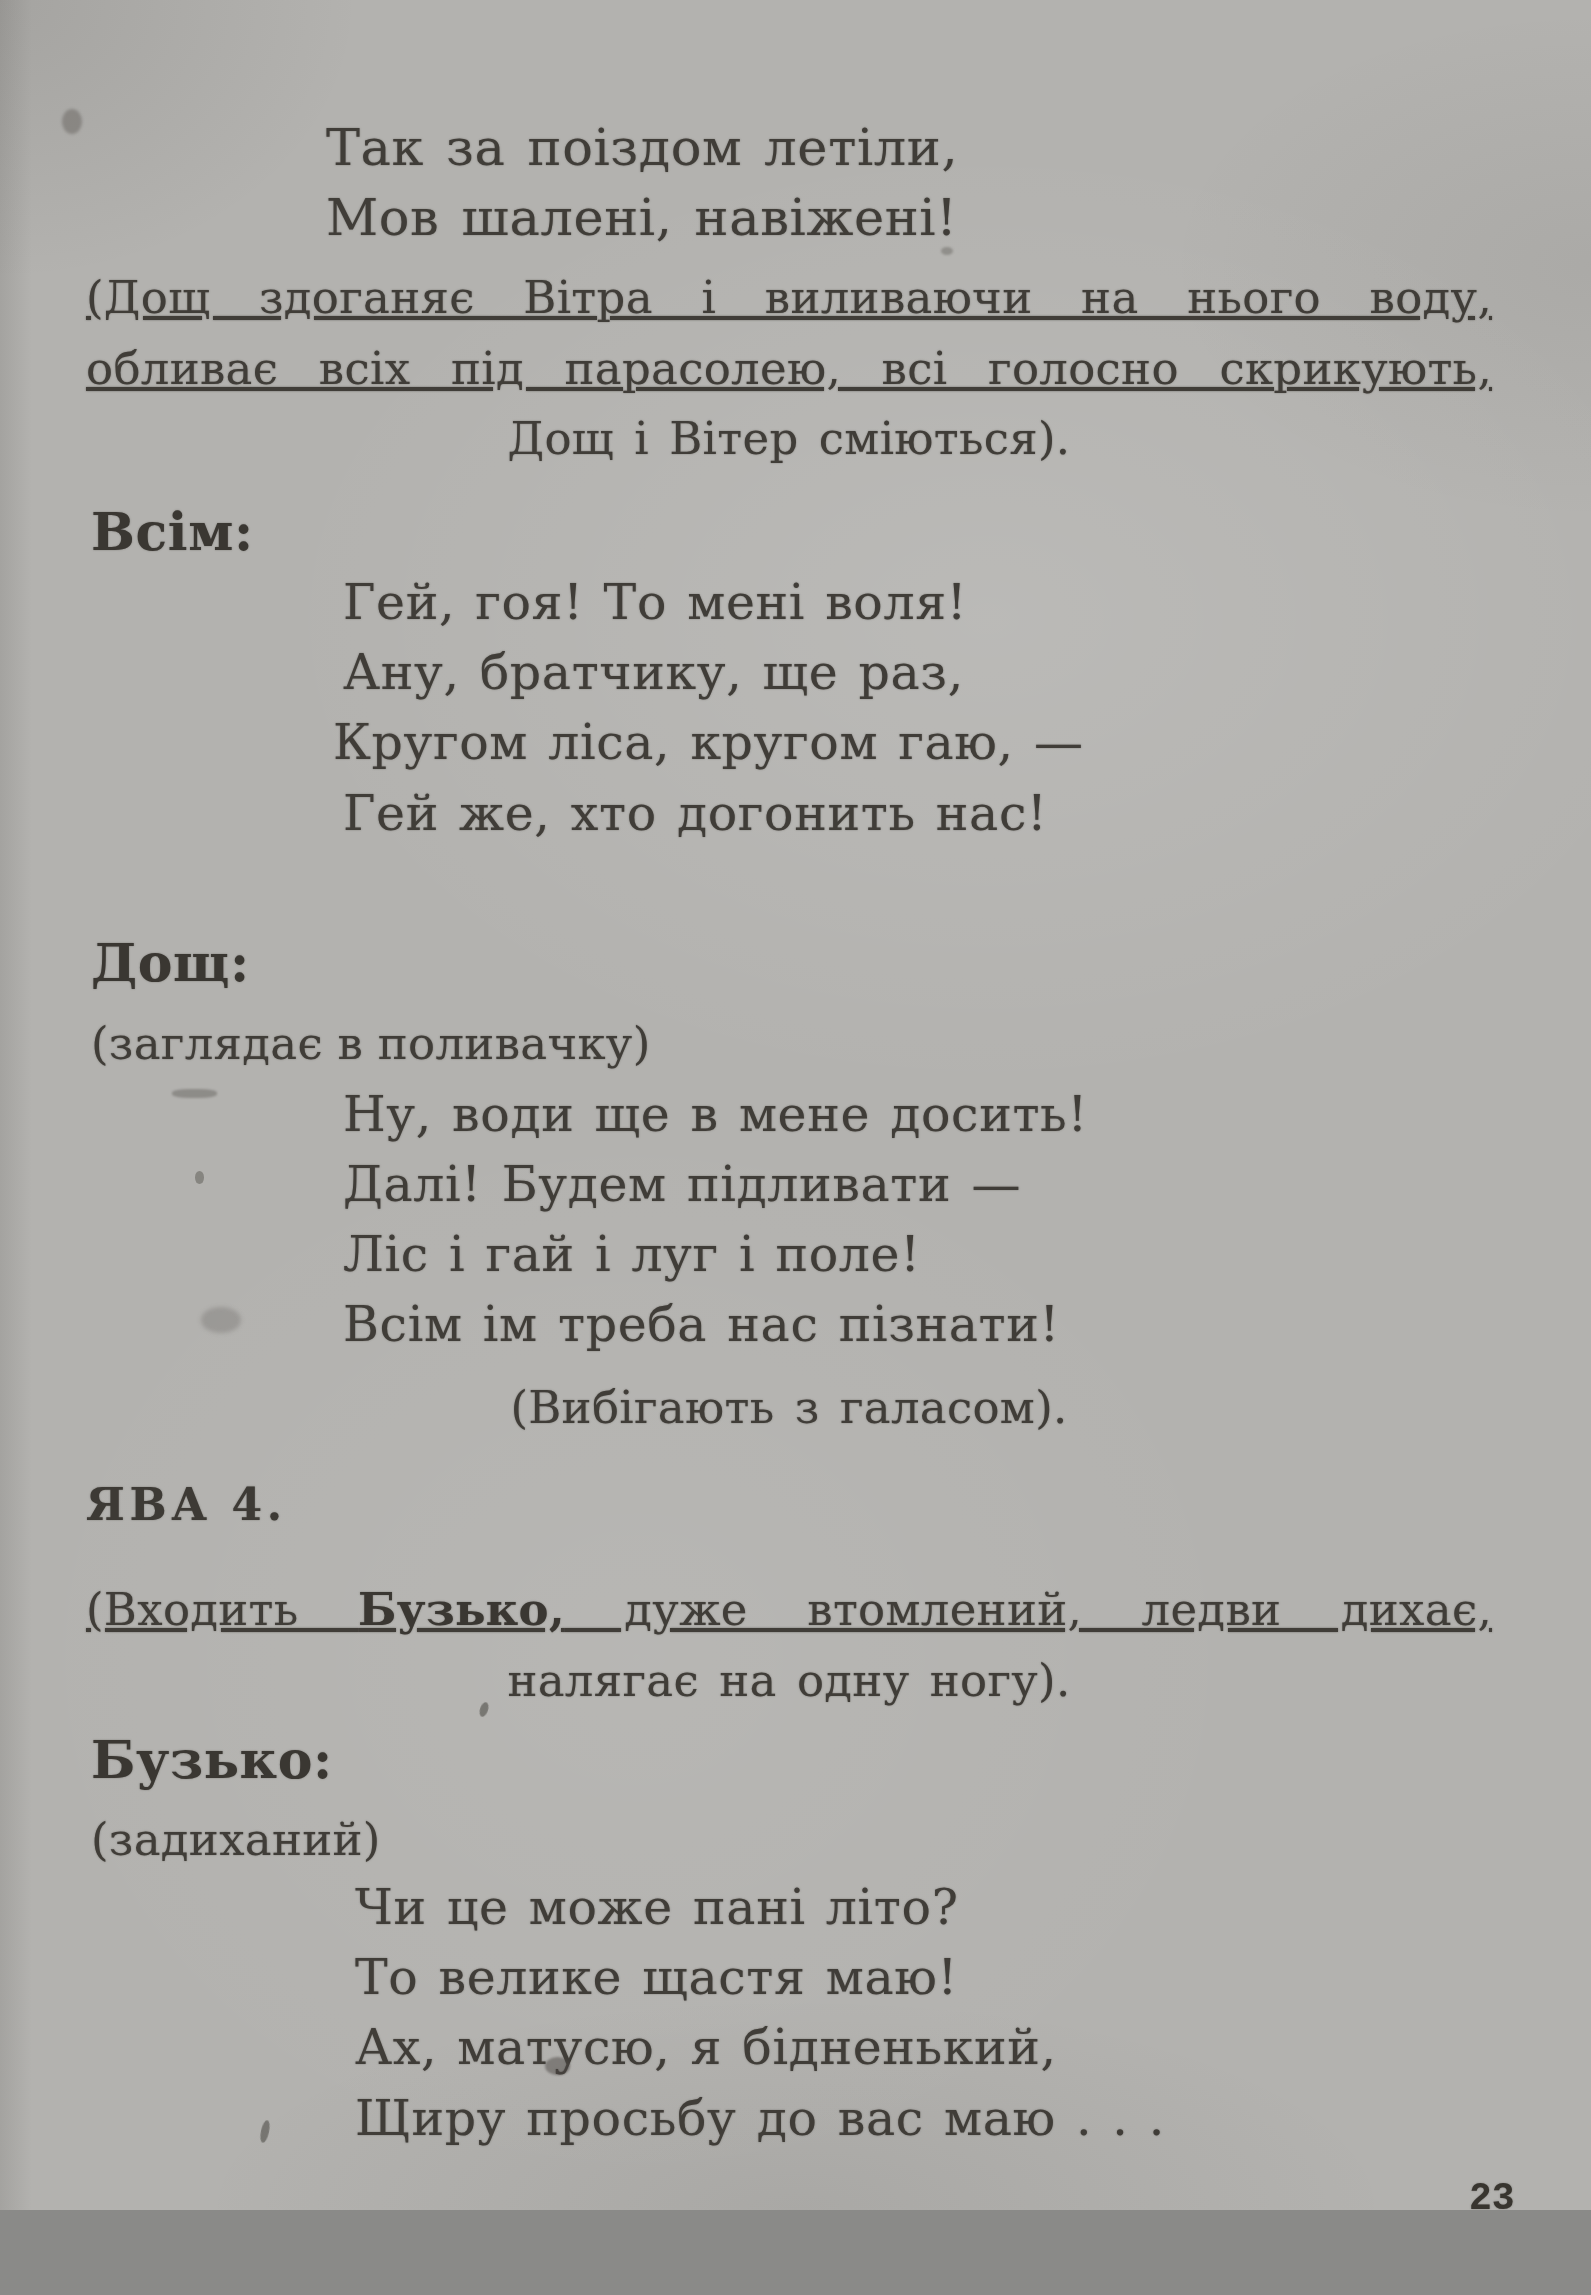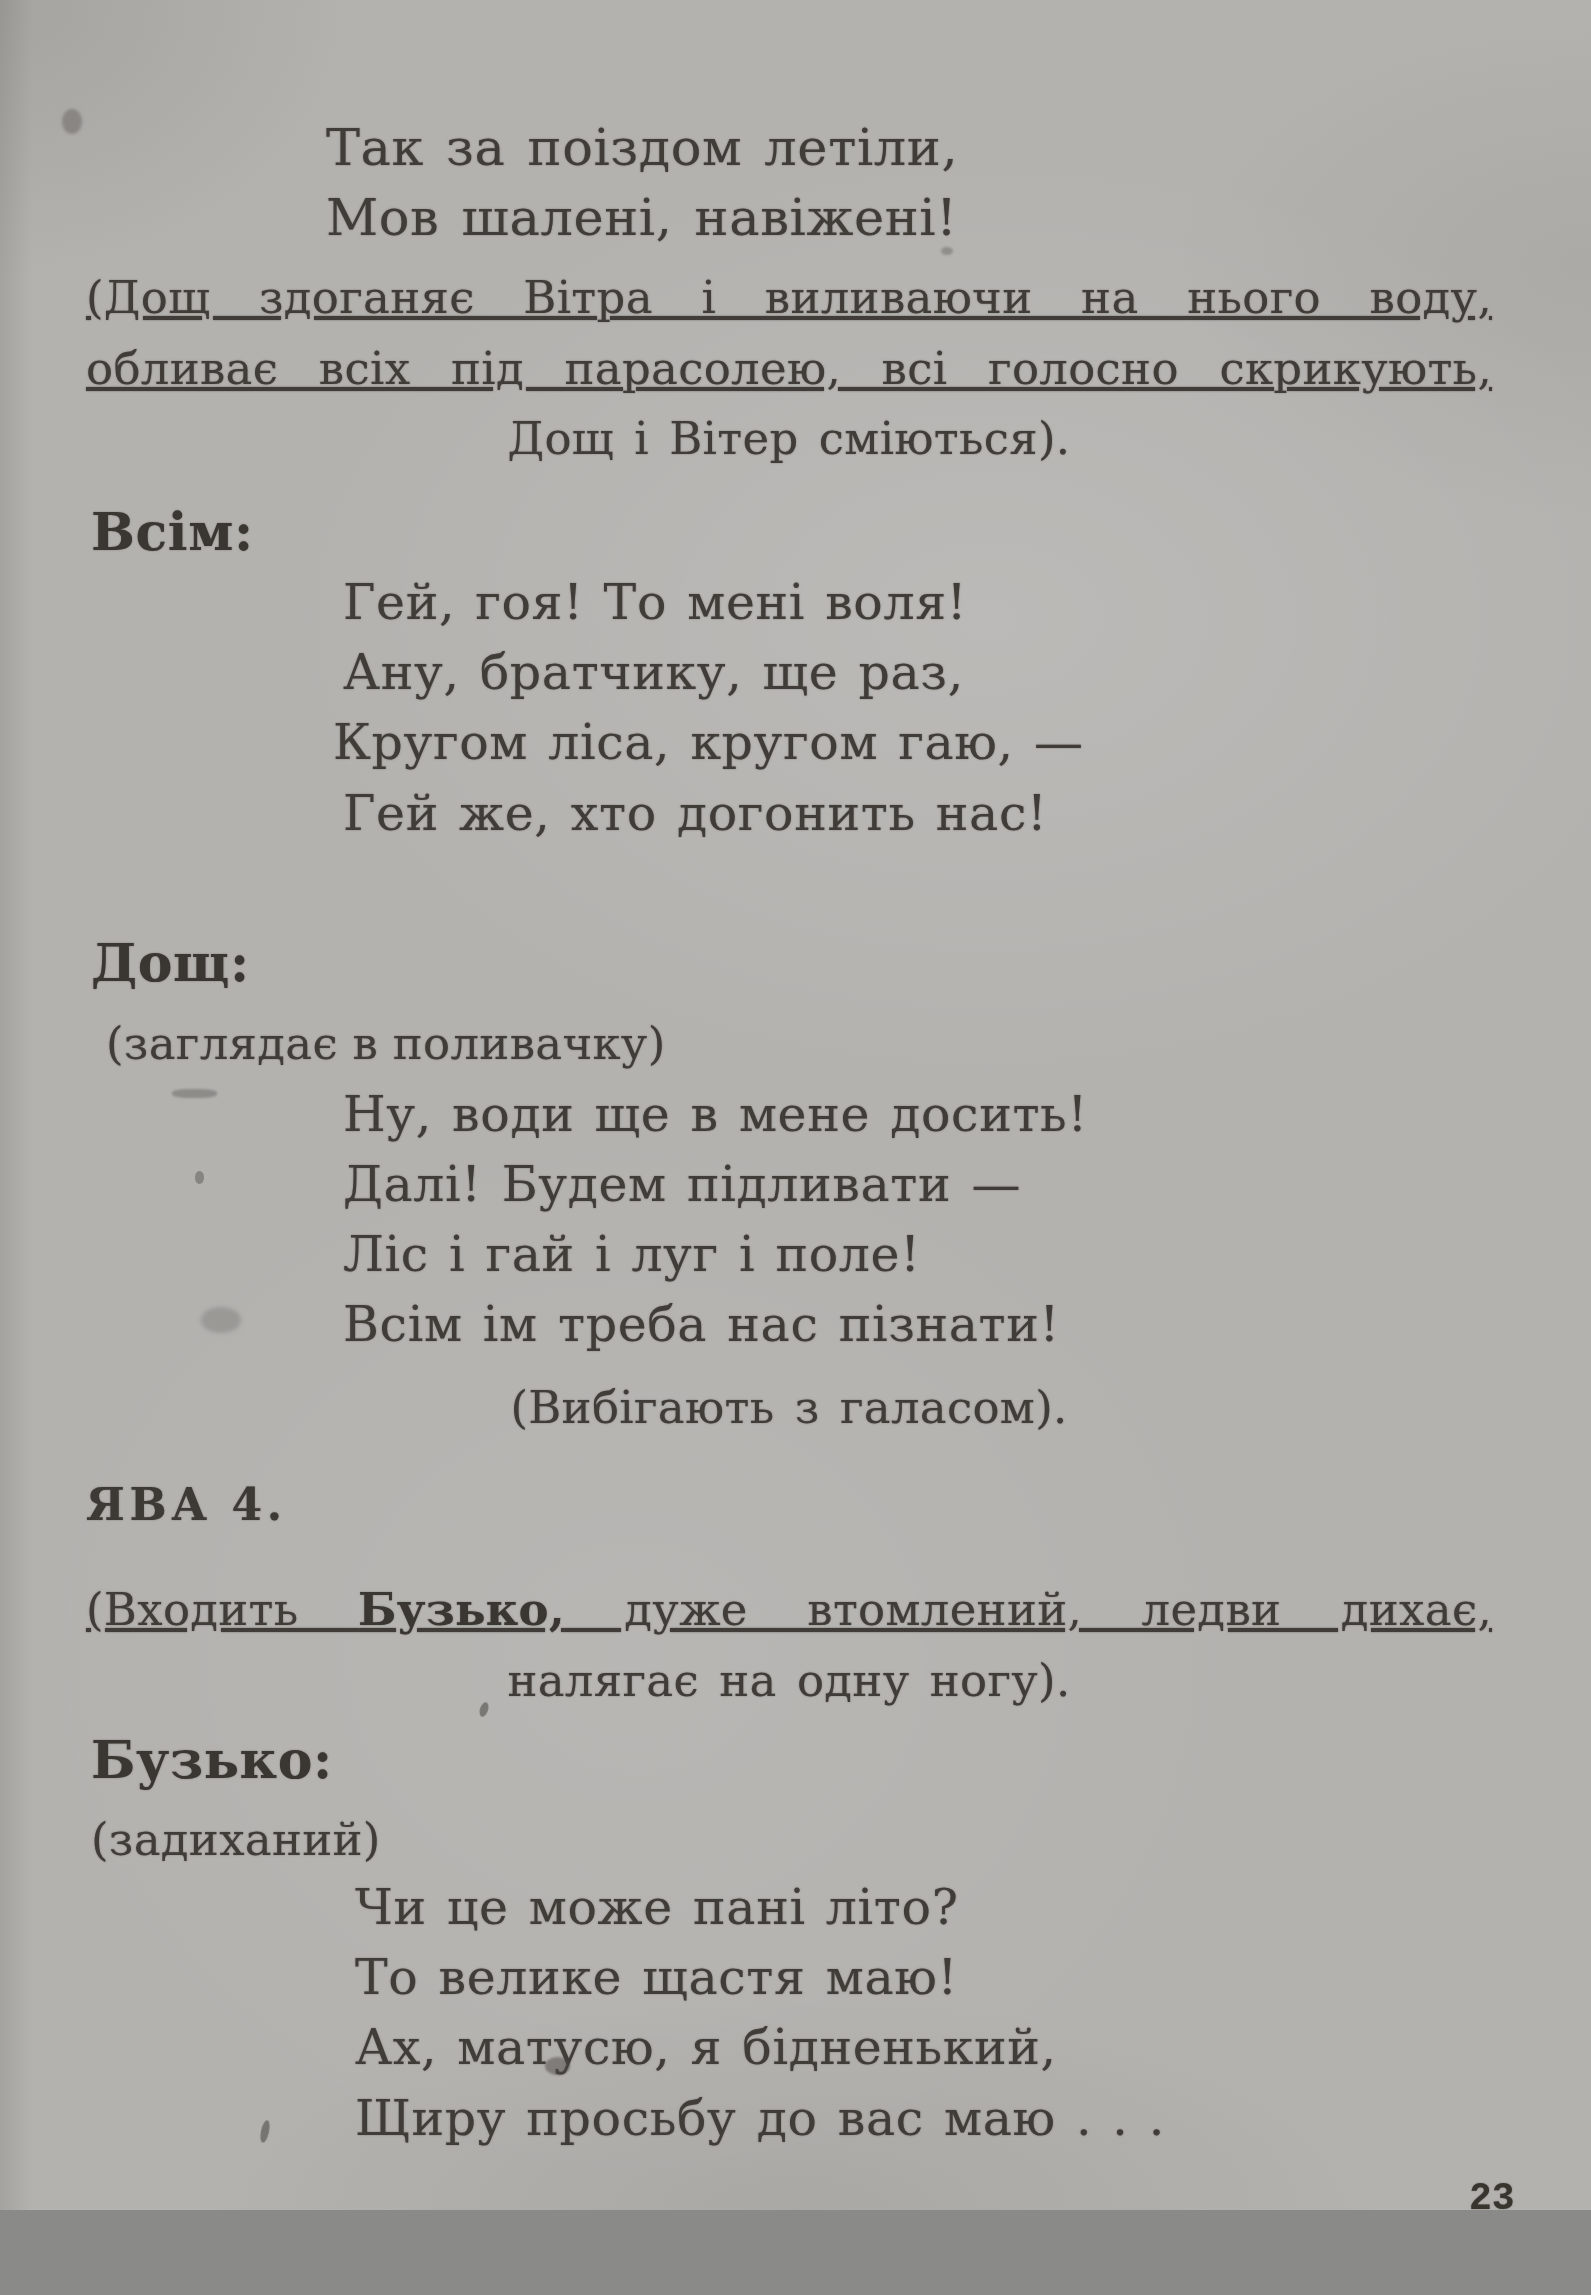--- a/index.html
+++ b/index.html
@@ -101,21 +101,21 @@
   <div class="txt stage stage-wide" style="left:86px; top:346px;">обливає всіх під парасолею, всі голосно скрикують,</div>
   <div class="txt stage stage-center" style="left:86px; top:416px;">Дощ і Вітер сміються).</div>
 
   <div class="txt speaker" style="left:91px; top:506px;">Всім:</div>
   <div class="txt verse" style="left:343px; top:578px;">Гей, гоя! То мені воля!</div>
   <div class="txt verse" style="left:343px; top:648px;">Ану, братчику, ще раз,</div>
   <div class="txt verse" style="left:333px; top:718px;">Кругом ліса, кругом гаю, —</div>
   <div class="txt verse" style="left:343px; top:789px;">Гей же, хто догонить нас!</div>
 
   <div class="txt speaker" style="left:91px; top:937px;">Дощ:</div>
-  <div class="txt stage" style="left:106px; top:1021px;">(заглядає в поливачку)</div>
+  <div class="txt stage" style="left:91px; top:1021px;">(заглядає в поливачку)</div>
   <div class="txt verse" style="left:343px; top:1090px;">Ну, води ще в мене досить!</div>
   <div class="txt verse" style="left:343px; top:1160px;">Далі! Будем підливати —</div>
   <div class="txt verse" style="left:343px; top:1230px;">Ліс і гай і луг і поле!</div>
   <div class="txt verse" style="left:343px; top:1300px;">Всім ім треба нас пізнати!</div>
   <div class="txt stage stage-center" style="left:86px; top:1385px;text-align:right;">(Вибігають з галасом).</div>
 
   <div class="txt heading" style="left:86px; top:1483px;">ЯВА 4.</div>
 
   <div class="txt stage stage-wide" style="left:86px; top:1587px;"><span>(Входить </span><span class="bold-inline">Бузько,</span><span> дуже втомлений, ледви дихає,</span></div>
   <div class="txt stage stage-center" style="left:86px; top:1658px;">налягає на одну ногу).</div>

